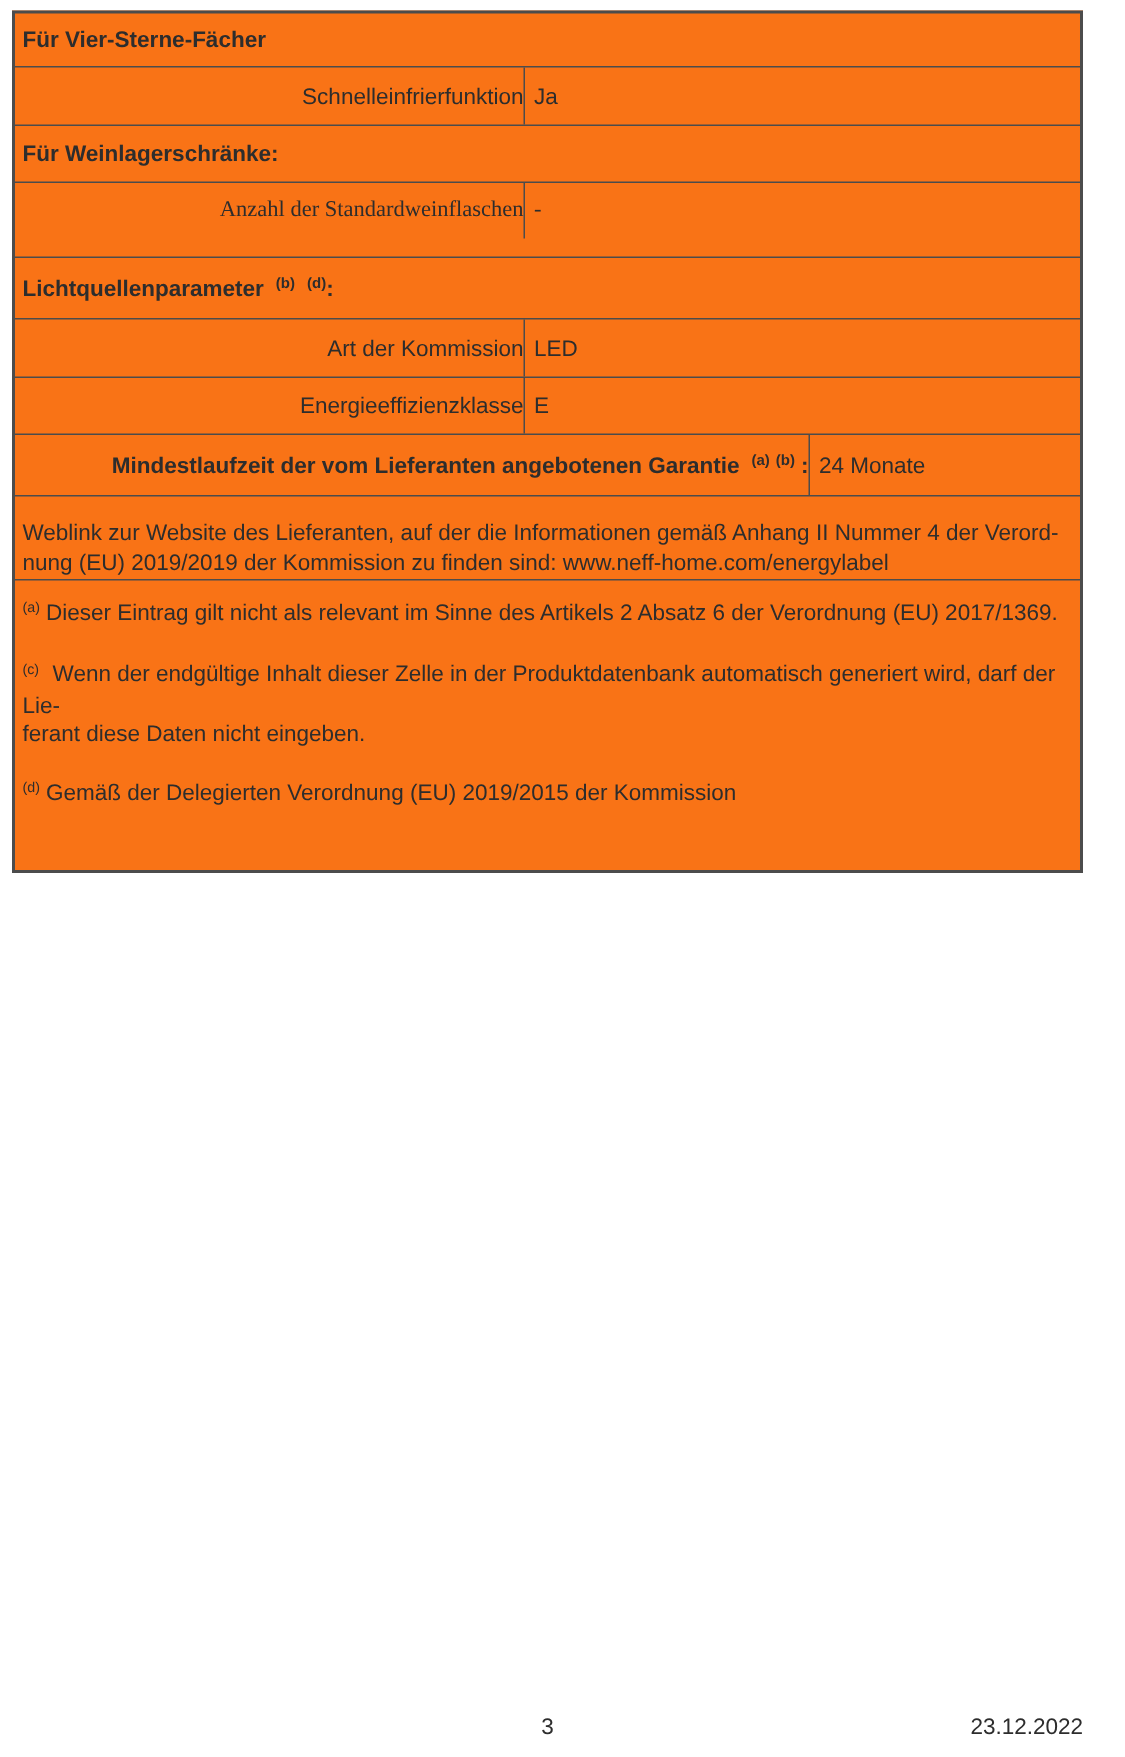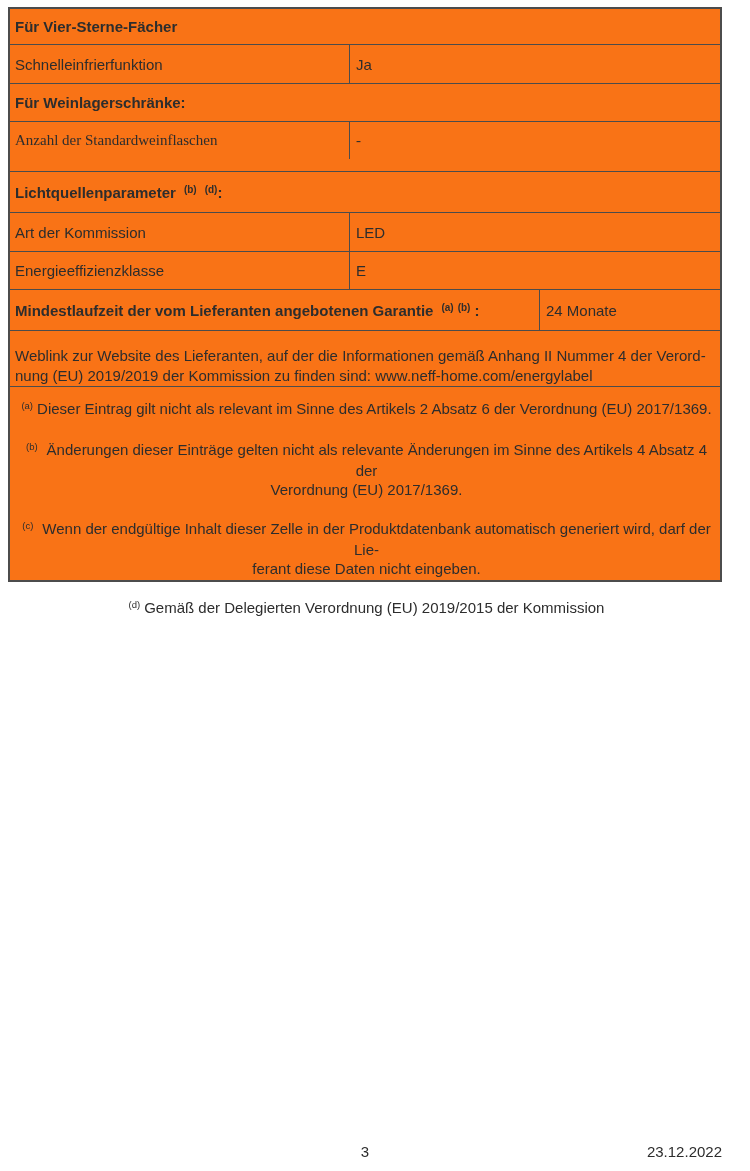--- a/index.html
+++ b/index.html
@@ -32,30 +32,31 @@
   .r1 { height: 35px; }
   .r2 { height: 39px; }
   .r3 { height: 38px; }
   .r4 { height: 38px; font-family: Liberation Serif, serif; }
   .r5 { height: 41px; margin-top: 12px; }
   .r6 { height: 39px; }
   .r7 { height: 38px; }
   .r8 { height: 41px; }
   .r9 { height: 38px; }
   .r10 { height: 56px; align-items: flex-end; padding: 8px 2px 0 5px; }
-  .r11 { height: 194px; display: block; padding: 12px 2px 0 5px; text-align: center; }
+  .r11 { height: 194px; display: block; padding: 12px 2px 0 5px; }
 
   .hdr { font-weight: bold; padding-left: 5px; }
   .cell-l {
     width: 340px;
     align-self: stretch;
     display: flex;
     align-items: center;
     border-right: 1.5px solid #4c4c4c;
     padding-left: 5px;
+    justify-content: flex-end;
   }
   .r8 .cell-l { width: 530px; }
   .r8 .cell-l .hdr { padding-left: 0; }
   .cell-v { flex: 1; padding-left: 6px; }
 
   .sup {
     font-size: 10px;
     position: relative;
     top: -5px;
   }
@@ -160,22 +161,20 @@
     </div>
 
 
     <div class="t-row r10">
       <span class="wrap-text">Weblink zur Website des Lieferanten, auf der die Informationen gemäß Anhang II Nummer 4 der Verord-
 nung (EU) 2019/2019 der Kommission zu finden sind: www.neff-home.com/energylabel</span>
     </div>
 
     <div class="t-row r11">
       <p class="footnote fn-a"><span class="fn-marker">(a)</span><span class="fn-text">Dieser Eintrag gilt nicht als relevant im Sinne des Artikels 2 Absatz 6 der Verordnung (EU) 2017/1369.</span></p>
-      <p class="footnote fn-b"><span class="fn-marker">(b)</span><span class="fn-text">Änderungen dieser Einträge gelten nicht als relevante Änderungen im Sinne des Artikels 4 Absatz 4 der
-Verordnung (EU) 2017/1369.</span></p>
       <p class="footnote fn-c"><span class="fn-marker">(c)</span><span class="fn-text">Wenn der endgültige Inhalt dieser Zelle in der Produktdatenbank automatisch generiert wird, darf der Lie-
 ferant diese Daten nicht eingeben.</span></p>
       <p class="footnote fn-d"><span class="fn-marker">(d)</span><span class="fn-text">Gemäß der Delegierten Verordnung (EU) 2019/2015 der Kommission</span></p>
     </div>
 
   </div>
 
   <div class="footer">
     <span class="page-number">3</span>
     <span class="footer-date">23.12.2022</span>

